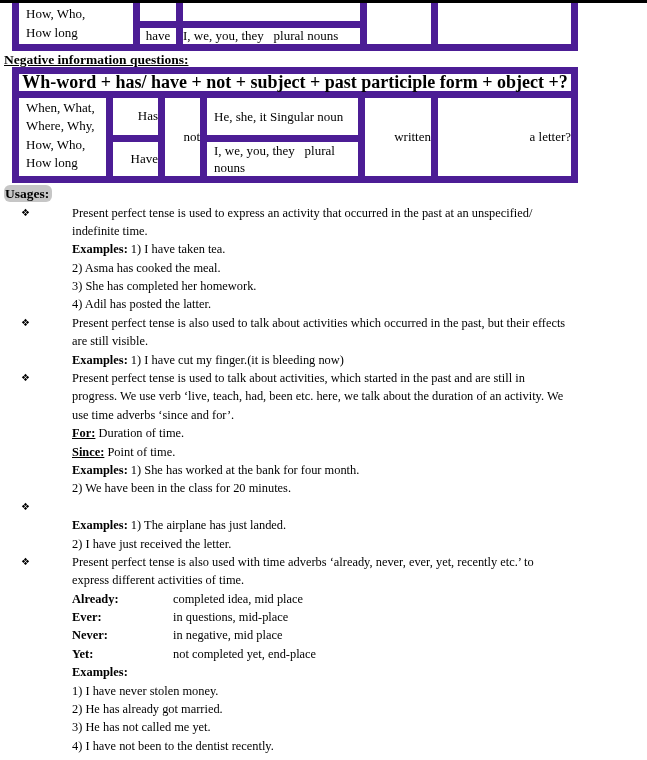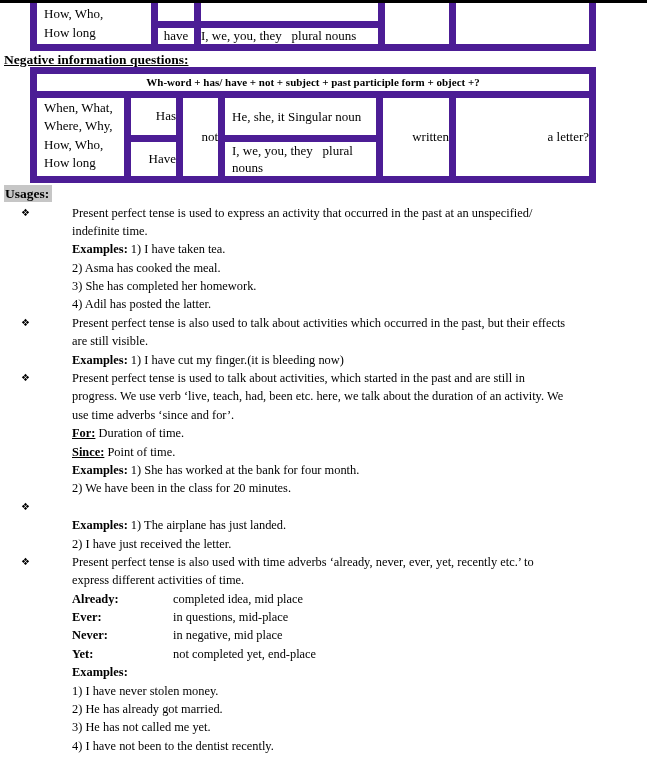--- a/index.html
+++ b/index.html
@@ -1,29 +1,29 @@
 <!DOCTYPE html>
 <html><head>
 <meta charset="utf-8">
 <style>
   html,body{margin:0;padding:0;}
   body{
     width:647px;height:760px;background:#ffffff;color:#000;
     font-family:"Liberation Serif", serif;overflow:hidden;
   }
   .top-rule{width:647px;height:3px;background:#000;}
-  .tbl{border-collapse:collapse;margin-left:30px;table-layout:fixed;width:559px;}
+  .tbl{border-collapse:collapse;margin-left:12px;table-layout:fixed;width:559px;}
   .tbl td{border:7px solid #4c1d95;font-size:13px;padding:0;vertical-align:middle;color:#000;}
   
   .tbl-top td.no-top{border-top:none;}
   .tbl-top .wh-frag{vertical-align:top;padding:1px 0 0 7px;line-height:19px;white-space:pre-line;}
   .c-aux{text-align:center;}
   .c-subj{padding-left:6px;white-space:pre-wrap;}
   
-  .tbl-neg .hdr{font-weight:bold;font-size:11px;text-align:center;height:17px;line-height:17px;}
+  .tbl-neg .hdr{font-weight:bold;font-size:18px;text-align:center;height:17px;line-height:17px;}
   .tbl-neg .wh{vertical-align:top;padding:1px 0 0 7px;line-height:18.5px;white-space:pre-line;}
   .tbl-neg .mid{text-align:right;}
   .tbl-neg .subj{padding-left:7px;white-space:pre-wrap;line-height:17px;}
   
   .h-neg{margin:2px 8px 0 4px;font-weight:bold;text-decoration:underline;
          font-size:13.5px;line-height:14px;white-space:pre;}
   .h-usages{margin:3px 0 0 4px;font-size:13.5px;font-weight:bold;line-height:15px;}
   .h-usages .hl{padding:1px 3px 1px 1px;}
   
   #usage-list{margin-top:3px;}
@@ -91,21 +91,21 @@
     <td class="mid" rowspan="2">a letter?</td>
   </tr>
   <tr style="height:33px">
     <td class="mid">Have</td>
     <td class="subj">I, we, you, they   plural
 nouns</td>
   </tr>
 </tbody>
   </table>
 
-<div class="h-usages"><span class="hl" id="usages-hl" style="background: rgb(198, 198, 198);">Usages:</span></div>
+<div class="h-usages"><span class="hl" id="usages-hl" style="background: rgb(198, 198, 198); border-radius: 6px;">Usages:</span></div>
 
 <div id="usage-list">
     <div class="uline"><span class="bullet">❖</span><span>Present perfect tense is used to express an activity that occurred in the past at an unspecified/</span></div>
     <div class="uline"><span>indefinite time.</span></div>
     <div class="uline"><span class="seg-b">Examples:</span><span> 1) I have taken tea.</span></div>
     <div class="uline"><span>2) Asma has cooked the meal.</span></div>
     <div class="uline"><span>3) She has completed her homework.</span></div>
     <div class="uline"><span>4) Adil has posted the latter.</span></div>
     <div class="uline"><span class="bullet">❖</span><span>Present perfect tense is also used to talk about activities which occurred in the past, but their effects</span></div>
     <div class="uline"><span>are still visible.</span></div>

